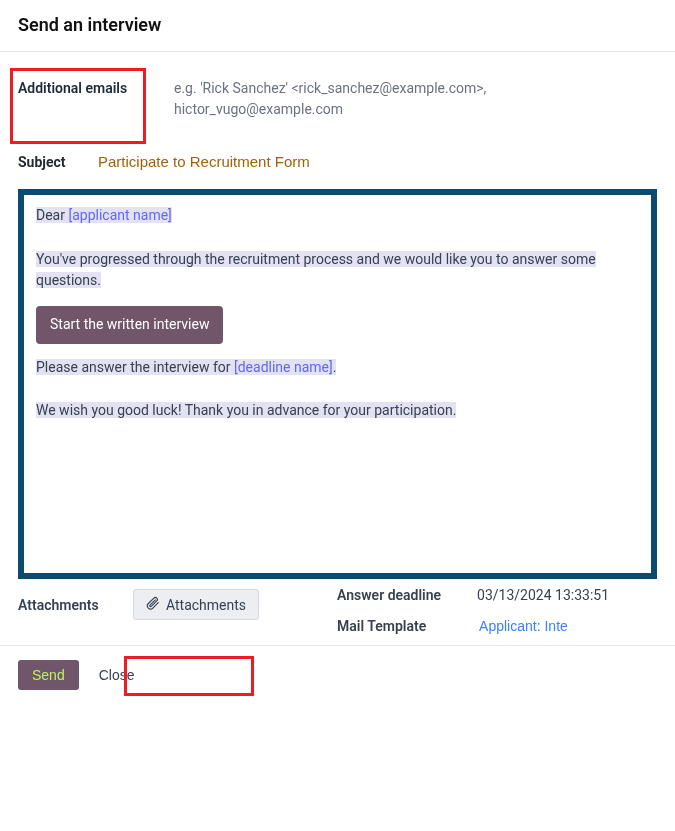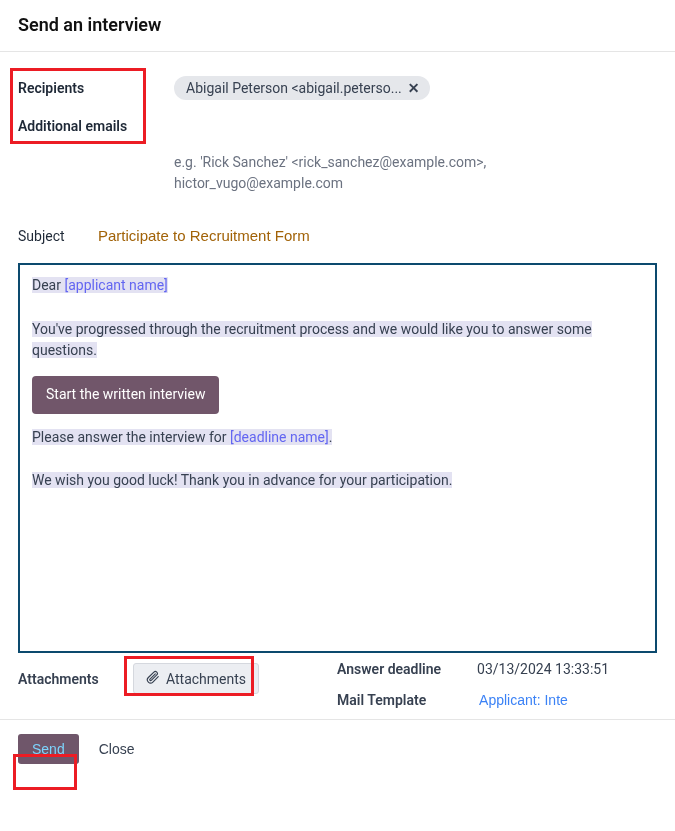--- a/index.html
+++ b/index.html
@@ -75,32 +75,32 @@
     font-weight: 700;
     cursor: pointer;
   }
 
   .addemails-row { margin-top: 10px; display:flex; align-items:flex-start; }
   .addemails-row .val-col {
     line-height: 1.5;
   }
 
   .subject-row { margin-top: 28px; display:flex; align-items:baseline; }
-  .subject-row .label-col { width: 78px; flex:0 0 78px; font-size:14px; font-weight:400; }
+  .subject-row .label-col { width: 78px; flex:0 0 78px; font-size:14px; font-weight:700; }
   .subject-row .subject-input {
     border: none;
     outline: none;
     font-size: 15px;
     color: #a16207;
     width: 100%;
   }
 
   .editor-wrap {
     margin-top: 18px;
-    border: 2px solid #0c4a6e;
+    border: 6px solid #0c4a6e;
     padding: 10px 12px 10px 12px;
     min-height: 390px;
     font-size: 14px;
     line-height: 1.55;
     display: flex;
     flex-direction: column;
   }
   .editor-wrap p { margin: 0 0 8px 0; }
   .sel-bg { background: #e3e2f2; }
   .token { color: #6366f1; }
@@ -168,21 +168,21 @@
 
   .modal-footer {
     border-top: 1px solid #e5e5e5;
     padding: 14px 18px 30px 18px;
     display: flex;
     gap: 12px;
     align-items: center;
   }
   .btn-send {
     background: #6f566a;
-    color: #7dd3fc;
+    color: #bef264;
     border: none;
     padding: 7px 14px;
     border-radius: 3px;
     font-size: 14px;
     cursor: pointer;
   }
   .btn-close {
     background: transparent;
     color: #374151;
     border: none;
@@ -197,33 +197,24 @@
 <div class="modal wrap-rel">
 
   <div class="highlight-box hl-labels"></div>
   <div class="highlight-box hl-attach"></div>
   <div class="highlight-box hl-send"></div>
 
   <div class="modal-header">Send an interview</div>
 
   <div class="modal-body">
 
-    <div class="recipients-row form-row">
-      <div class="label-col">Recipients</div>
-      <div class="val-col" style="padding-left:36px;">
-        <span class="tag">
-          <span>Abigail Peterson &lt;abigail.peterso...</span>
-          <span class="tag-x">✕</span>
-        </span>
-      </div>
-    </div>
 
     <div class="addemails-row form-row">
       <div class="label-col">Additional emails</div>
-      <div class="val-col" style="padding-left:36px;margin-top:36px;">
+      <div class="val-col" style="padding-left:36px;">
         <div>e.g.  'Rick Sanchez' &lt;rick_sanchez@example.com&gt;, hictor_vugo@example.com</div>
       </div>
     </div>
 
     <div class="subject-row form-row">
       <div class="label-col">Subject</div>
       <input class="subject-input" value="Participate to Recruitment Form" style="">
     </div>
 
     <div class="editor-wrap">

